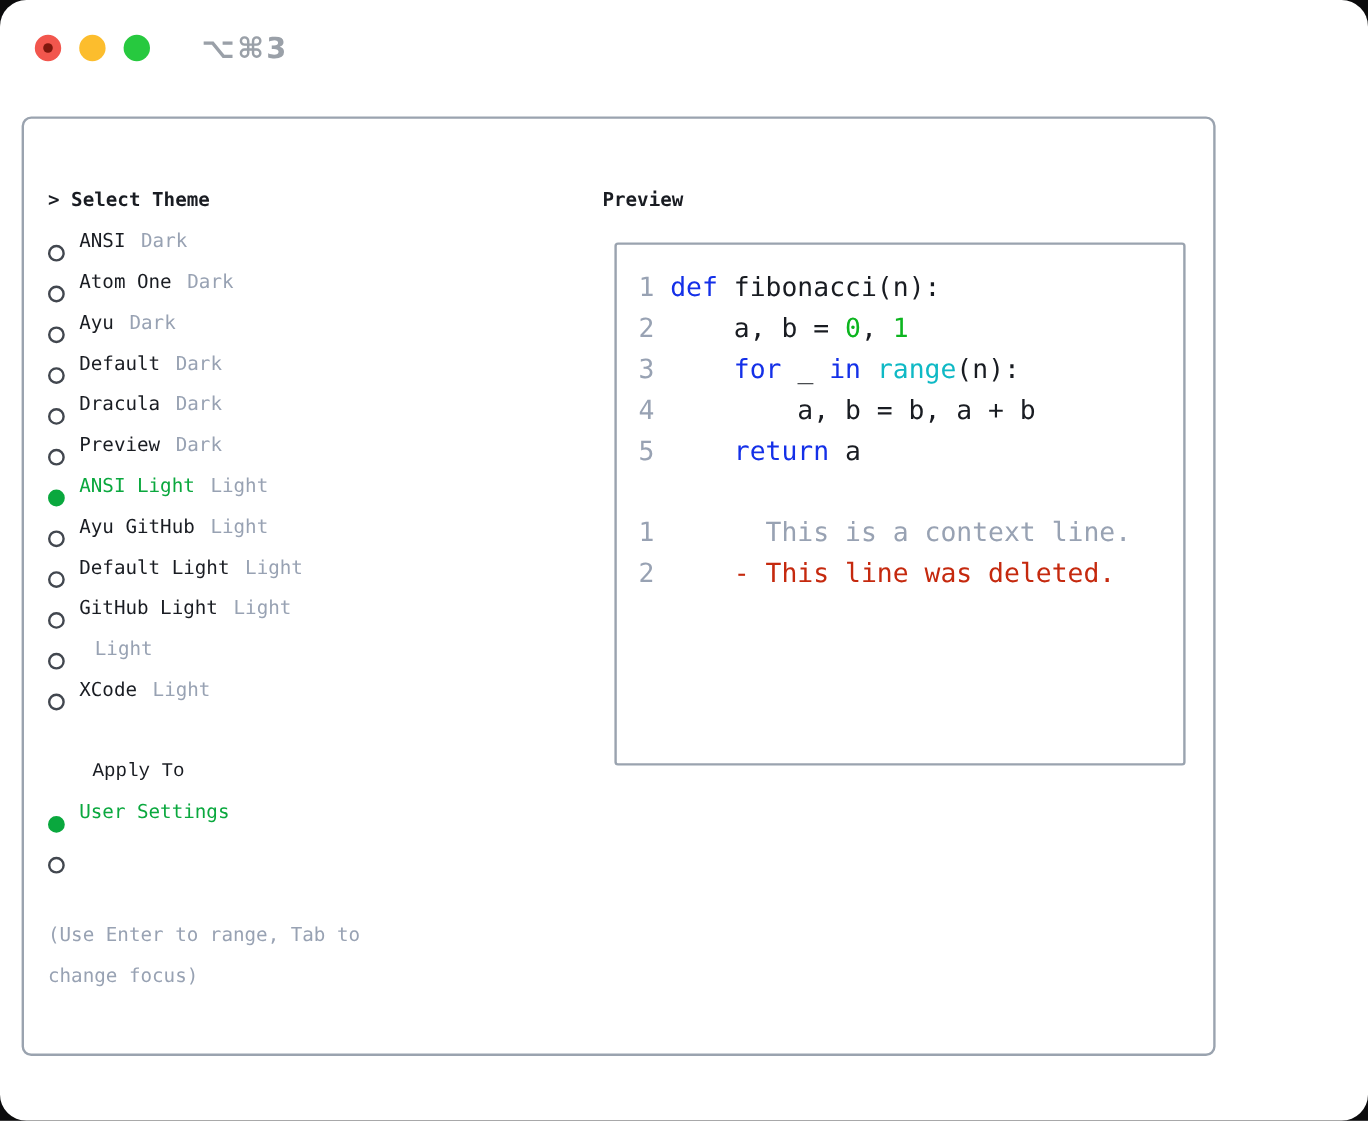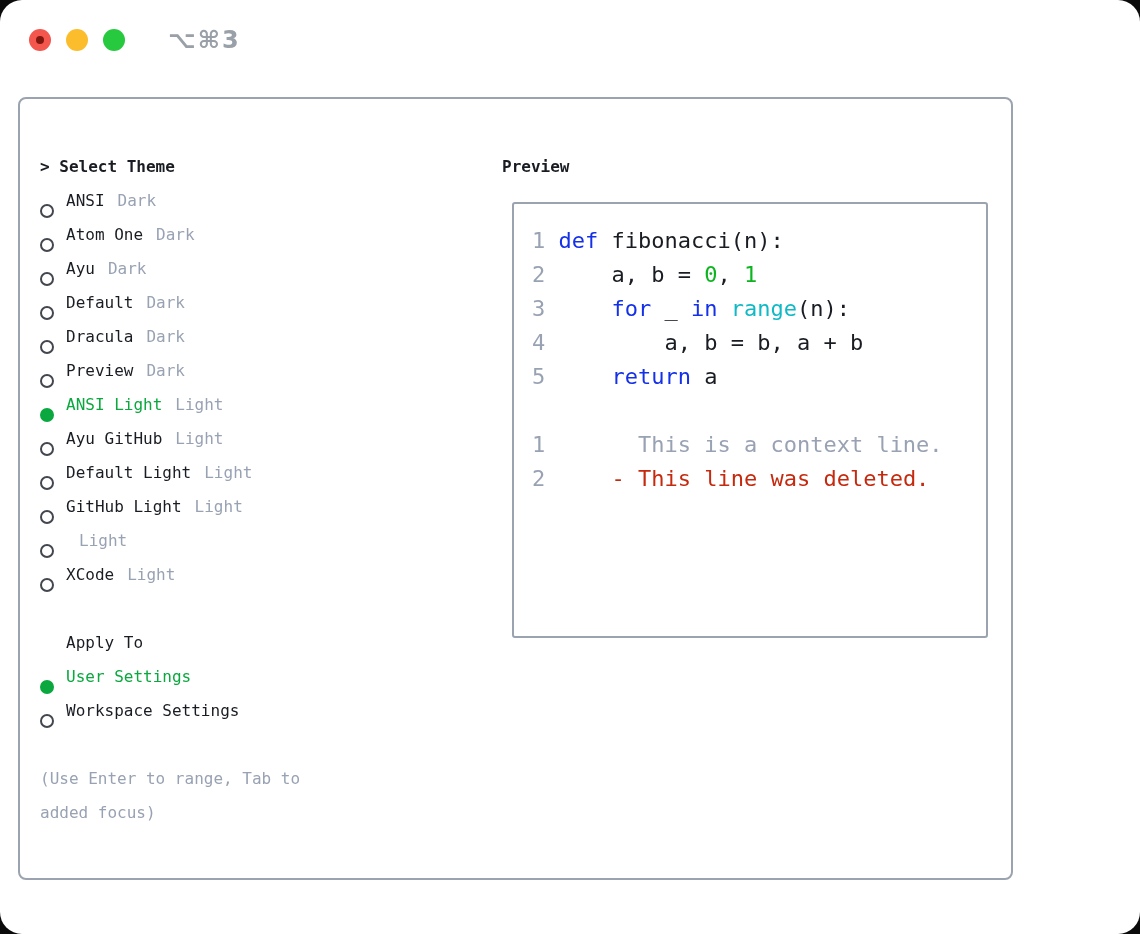--- a/index.html
+++ b/index.html
@@ -27,21 +27,21 @@
   .left-col{position:absolute;left:20px;top:51px;}
   .header-line .hdr{font-weight:bold;color:var(--c-ink);}
   .header-line .prefix{font-weight:bold;color:var(--c-ink);}
   .opt-row{display:flex;align-items:flex-end;cursor:pointer;}
   .radio{width:14px;height:14px;border-radius:50%;border:2px solid #42474f;
     box-sizing:border-box;margin-right:12px;flex:none;}
   .radio.on{background:var(--c-select);border-color:var(--c-select);}
   .tname{color:var(--c-ink);}
   .tname.sel{color:var(--c-select);margin-top:45px;}
   .ttag{color:var(--c-muted);margin-left:13px;}
-  .apply-header{margin-left:26px;}
+  .apply-header{margin-left:37px;font-family:Liberation Mono, monospace;}
   .hint{color:var(--c-muted);}
   
   .right-col{position:absolute;left:482px;top:51px;}
   .preview-box{margin-left:10px;margin-top:18px;width:476px;height:436px;
     border:2px solid var(--c-border);border-radius:3px;box-sizing:border-box;
     padding:20px 0 0 18px;background:#fff;overflow:hidden;}
   .cline{height:34px;line-height:34px;font-size:22px;white-space:pre;}
   .lnum{color:var(--c-muted);}
   .c-ink{color:var(--c-ink);}  .c-blue{color:var(--c-blue);}
   .c-cyan{color:var(--c-cyan);} .c-green{color:var(--c-green);}
@@ -80,28 +80,28 @@
           <div class="line opt-row"><span class="radio"></span><span class="ttag">Light</span></div>
           <div class="line opt-row"><span class="radio"></span><span class="tname">XCode</span><span class="ttag">Light</span></div>
         </div>
 
       <div class="line blank"></div>
 
       <div class="line apply-header">Apply To</div>
 
       <div id="apply-list">
           <div class="line opt-row"><span class="radio on"></span><span class="tname sel">User Settings</span></div>
-          <div class="line opt-row"><span class="radio"></span><span class="tname">Workspace Settings</span></div>
+          <div class="line opt-row"><span class="radio"></span></div>
         </div>
 
       <div class="line blank"></div>
 
       <div id="hint">
           <div class="line hint">(Use Enter to range, Tab to</div>
-          <div class="line hint">added focus)</div>
+          <div class="line hint">change focus)</div>
         </div>
     </div>
 
     <div class="right-col">
       <div class="line header-line"><span class="hdr">Preview</span></div>
       <div class="preview-box">
         <div id="code">
             <div class="cline"><span class="lnum">1 </span><span class="c-blue">def</span><span class="c-ink"> fibonacci(n):</span></div>
             <div class="cline"><span class="lnum">2 </span><span class="c-ink">    a, b = </span><span class="c-green">0</span><span class="c-ink">, </span><span class="c-green">1</span></div>
             <div class="cline"><span class="lnum">3 </span><span class="c-ink">    </span><span class="c-blue">for</span><span class="c-ink"> _ </span><span class="c-blue">in</span><span class="c-ink"> </span><span class="c-cyan">range</span><span class="c-ink">(n):</span></div>

